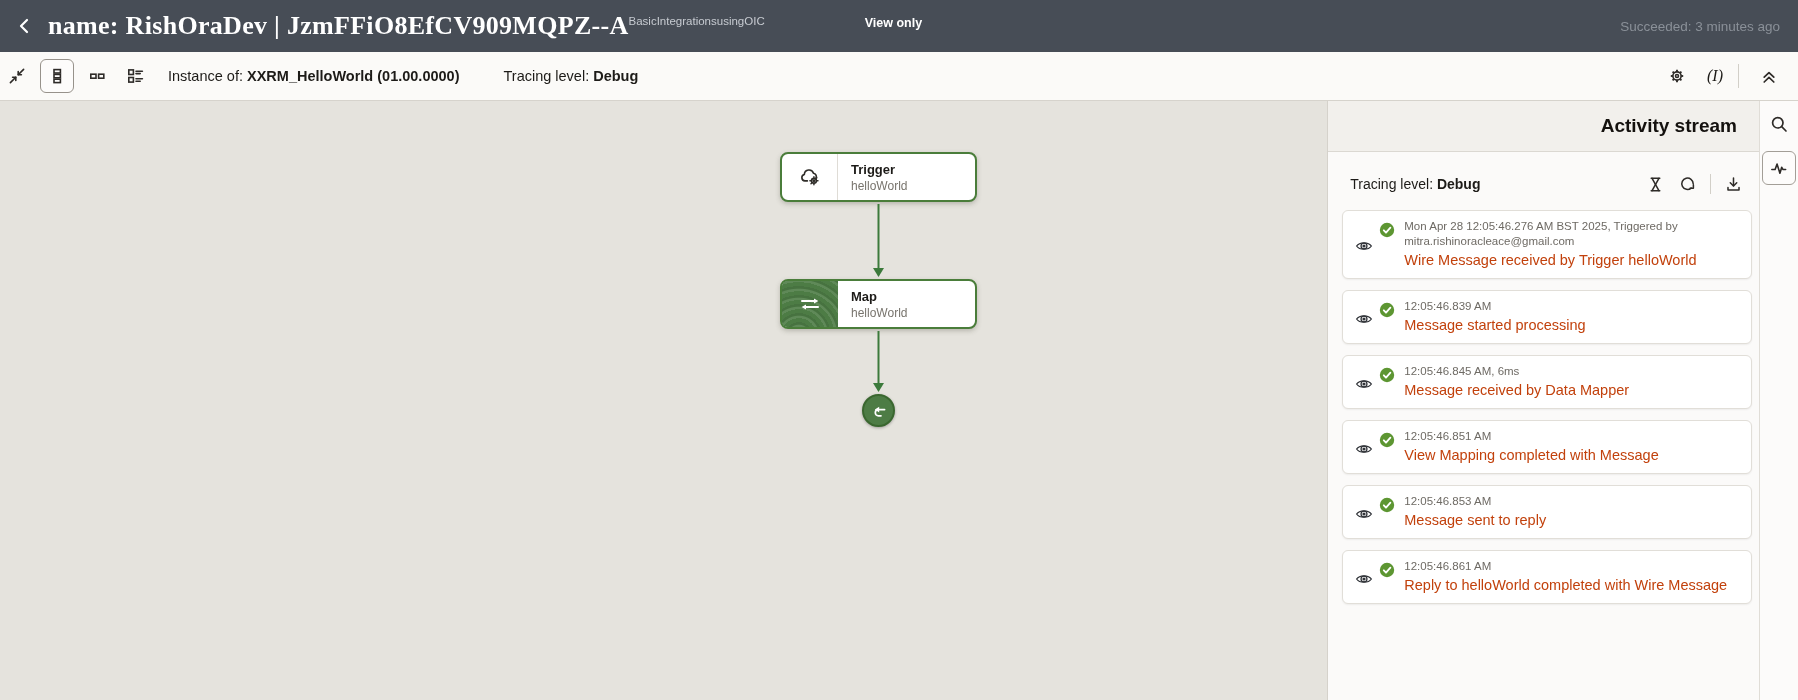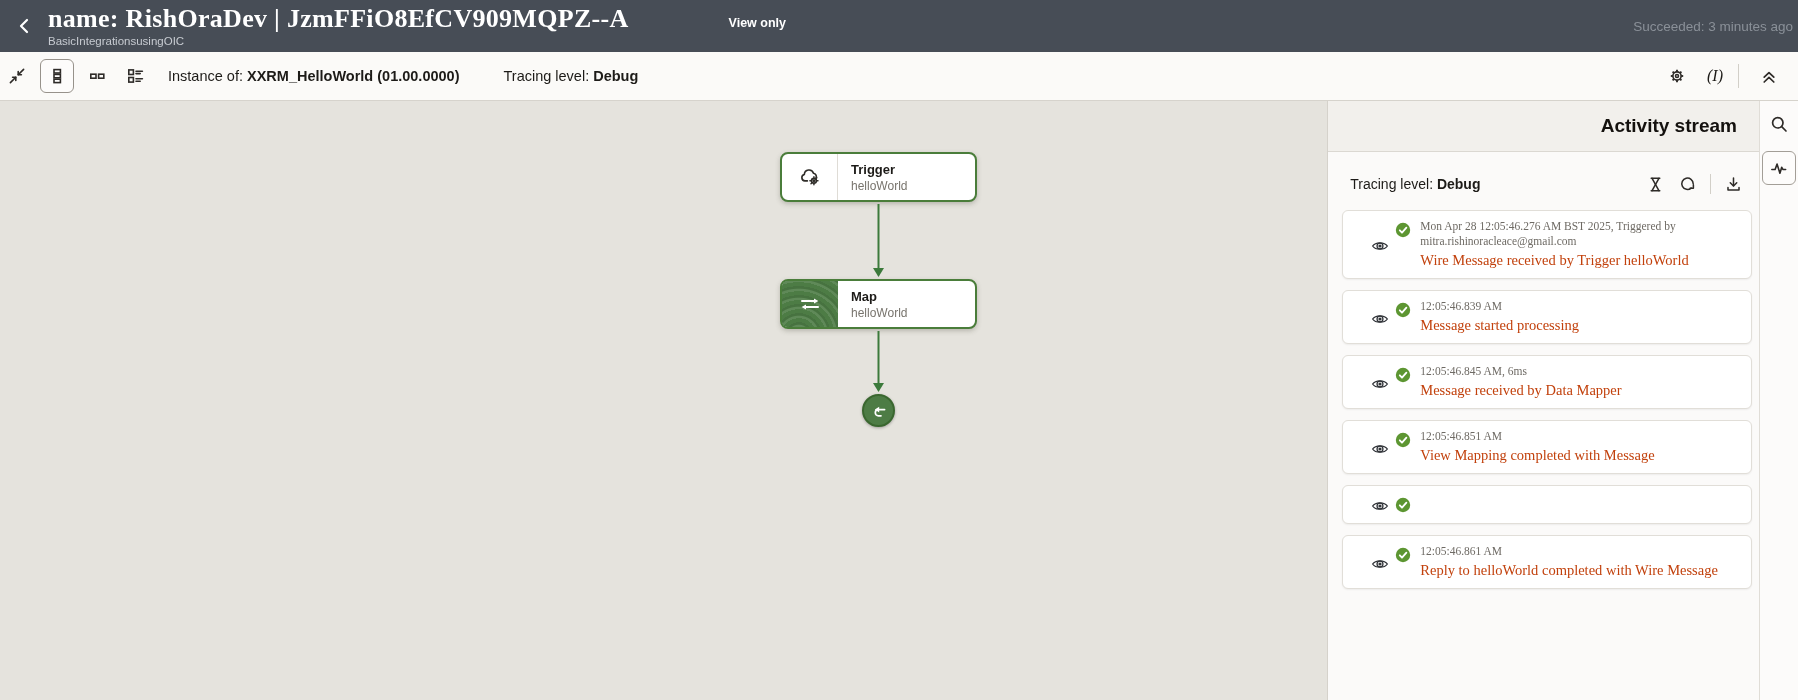--- a/index.html
+++ b/index.html
@@ -3,25 +3,25 @@
 <meta charset="utf-8">
 <style>
   * { margin:0; padding:0; box-sizing:border-box; }
   html,body { width:1798px; height:700px; }
   body { font-family:"Liberation Sans", sans-serif; background:#e5e3dd; overflow:hidden; }
   .app { width:1798px; height:700px; display:flex; flex-direction:column; position:relative; }
 
   
   .topbar { height:52px; background:#474d56; color:#fff; display:flex; align-items:center; flex-shrink:0; }
   .back-btn { width:48px; height:52px; display:flex; align-items:center; justify-content:center; cursor:pointer; color:#fff; }
-  .title-block { display:flex; flex-direction:column; justify-content:flex-start; }
+  .title-block { display:flex; flex-direction:row; justify-content:flex-start; }
   .page-title { font-family:"Liberation Serif", serif; font-size:26px; font-weight:600; letter-spacing:.3px; line-height:1.05; white-space:nowrap; }
   .page-subtitle { font-size:11.5px; color:#c7cbd1; margin-top:3px; }
   .view-only { font-size:12.5px; font-weight:bold; margin-left:100px; white-space:nowrap; margin-top:-6px; }
-  .run-status { margin-left:auto; padding-right:5px; color:#8a9098; font-size:13.5px; white-space:nowrap; }
+  .run-status { margin-left:auto; padding-right:18px; color:#8a9098; font-size:13.5px; white-space:nowrap; }
 
   
   .toolbar { height:49px; background:#fbfaf8; border-bottom:1px solid #d6d3cc; display:flex; align-items:center; padding:0 14px 0 2px; color:#2e2b28; flex-shrink:0; }
   .tbtn { width:30px; height:30px; display:flex; align-items:center; justify-content:center; color:#2e2b28; cursor:pointer; border-radius:6px; }
   .tbtn.selected { width:34px; height:34px; border:1px solid #97928b; background:#fdfcfb; }
   .tgroup { display:flex; align-items:center; gap:8px; }
   .tb-text { font-size:14.5px; color:#1d1b18; white-space:nowrap; }
   .tb-text b { font-weight:bold; }
   .tb-text.instance { margin-left:18px; }
   .tb-text.tracing { margin-left:44px; }
@@ -47,21 +47,21 @@
   
   .panel { width:476px; background:#fbfaf9; border-left:1px solid #d5d2cb; display:flex; flex-direction:column; }
   .panel-header { height:51px; background:#f2f0ec; border-bottom:1px solid #dbd8d2; display:flex; align-items:center; padding:0 22px; flex-shrink:0;justify-content:flex-end; }
   .panel-title { font-size:19px; font-weight:800; color:#14110e; }
   .tracing-row { display:flex; align-items:center; padding:22px 16px 16px 22px; }
   .tracing-row .tb-text { font-size:14px; }
   .tr-icons { margin-left:auto; display:flex; align-items:center; gap:13px; color:#2e2b28; }
   .tr-icons .vdivider { height:20px; }
   .ibtn { display:flex; align-items:center; justify-content:center; cursor:pointer; color:#2e2b28; }
   .entries { padding:0 7px 0 14px; overflow:hidden; }
-  .card { background:#fff; border:1px solid #e1ded8; border-radius:6px; margin-bottom:11px; padding:8px 28px; display:flex; gap:9px; box-shadow:0 1px 2px rgba(0,0,0,.06); cursor:pointer;font-family:Liberation Serif, serif; }
+  .card { background:#fff; border:1px solid #e1ded8; border-radius:6px; margin-bottom:11px; padding:8px 12px; display:flex; gap:9px; box-shadow:0 1px 2px rgba(0,0,0,.06); cursor:pointer; }
   .card-icons { display:flex; gap:6px; padding-top:3px; flex-shrink:0; }
   .entry-time { font-size:11.5px; color:#6e6a64; line-height:1.32; }
   .entry-msg { font-size:14.5px; color:#c2410c; margin-top:2px; line-height:1.3; }
 
   
   .rail { width:43px; background:#fcfbfa; border-left:1px solid #e0ddd7; display:flex; flex-direction:column; align-items:center; padding-top:13px; gap:17px; }
   .pulse-btn { width:34px; height:34px; border:1px solid #a39e97; border-radius:6px; background:#fdfcfb; display:flex; align-items:center; justify-content:center; color:#2e2b28; cursor:pointer; }
 
   svg { display:block; }
 </style>
@@ -329,20 +329,24 @@
                   <path d="M1.8 10 C5 5.2 15 5.2 18.2 10 C15 14.8 5 14.8 1.8 10 Z"></path>
                   <circle cx="10" cy="10" r="3.3"></circle>
                   <circle cx="10" cy="10" r="1.1" fill="#2f3237"></circle>
                 </svg>
               </div>
             <svg width="16" height="16" viewBox="0 0 16 16">
                 <circle cx="8" cy="8" r="7.2" fill="#5d9632"></circle>
                 <path d="M4.8 8.3 L7 10.7 L11.4 5.7" stroke="#fff" stroke-width="1.8" fill="none" stroke-linecap="round" stroke-linejoin="round"></path>
               </svg>
           </div>
+          <div class="card-text">
+            <div class="entry-time">12:05:46.853 AM</div>
+            <div class="entry-msg">Message sent to reply</div>
+          </div>
         </div>
 
         <div class="card">
           <div class="card-icons">
             <div class="ibtn">
                 <svg width="18" height="18" viewBox="0 0 20 20" fill="none" stroke="#2f3237" stroke-width="1.4">
                   <path d="M1.8 10 C5 5.2 15 5.2 18.2 10 C15 14.8 5 14.8 1.8 10 Z"></path>
                   <circle cx="10" cy="10" r="3.3"></circle>
                   <circle cx="10" cy="10" r="1.1" fill="#2f3237"></circle>
                 </svg>

